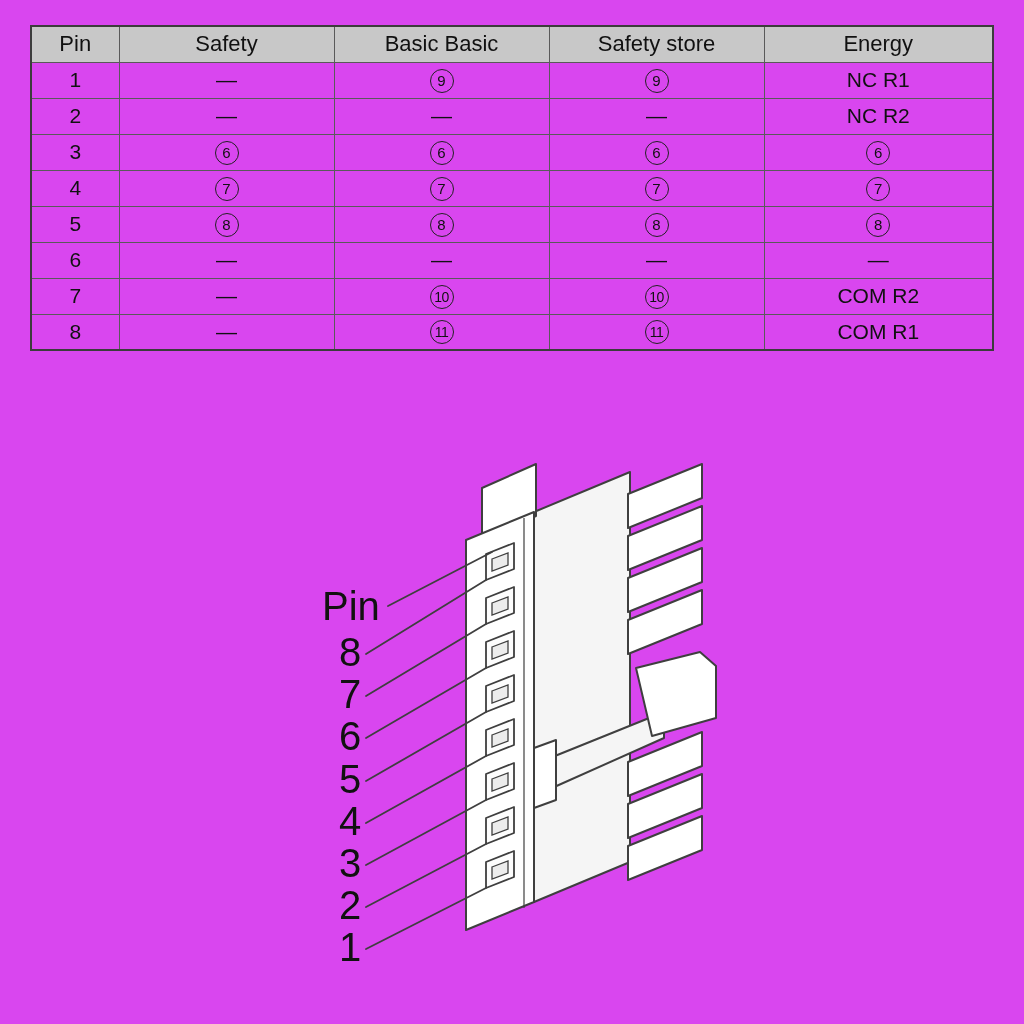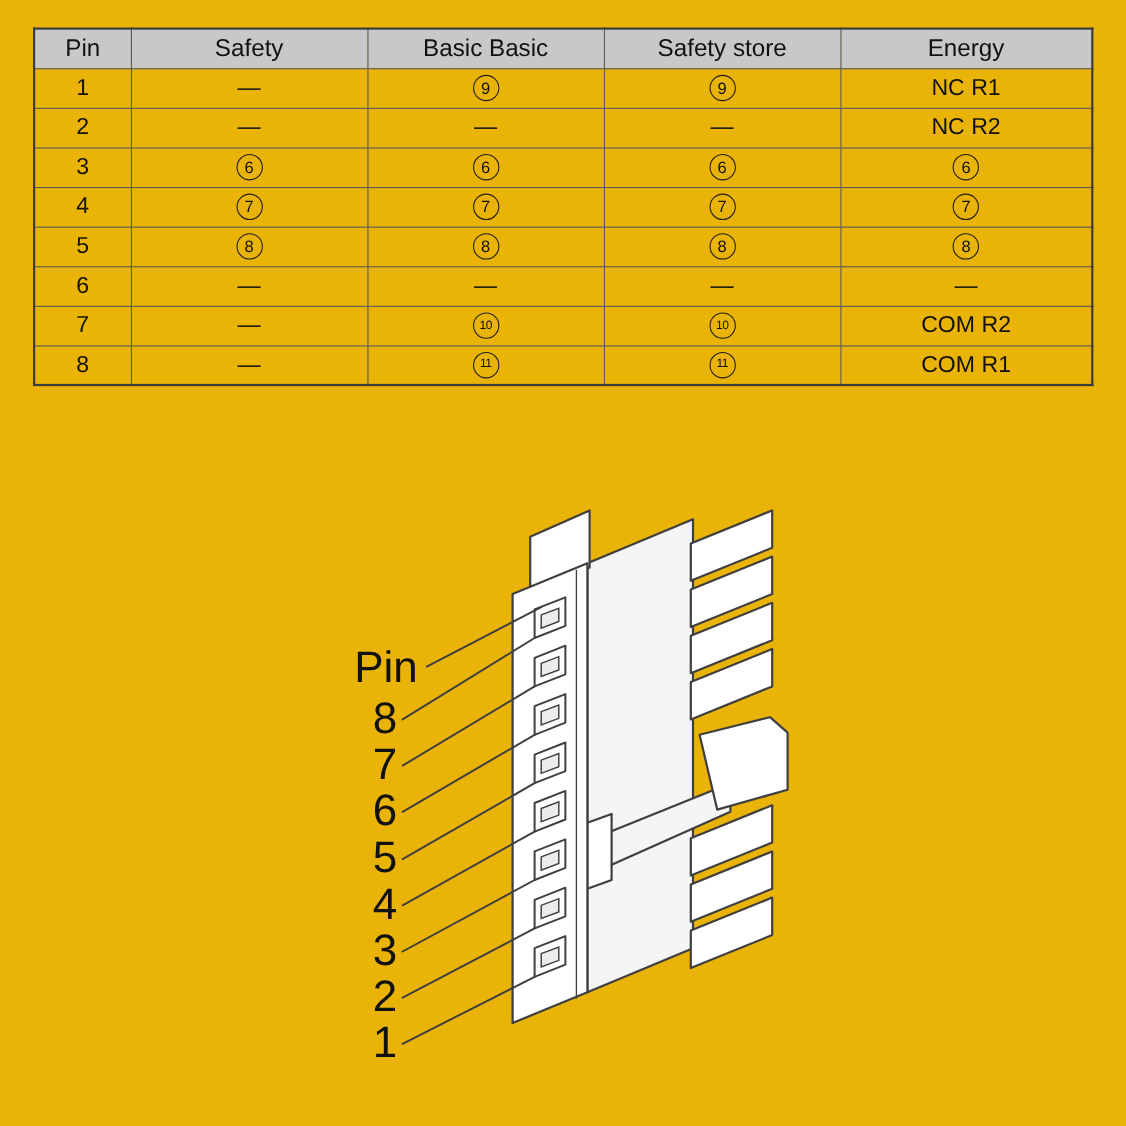--- a/index.html
+++ b/index.html
@@ -6,21 +6,21 @@
   html, body {
     margin: 0; padding: 0;
     width: 1024px; height: 1024px;
     background: #ffffff;
     font-family: "Liberation Sans", sans-serif;
     color: #111;
   }
   .page {
     position: relative;
     width: 1024px; height: 1024px;
-    background: #eab308;
+    background: #d946ef;
     overflow: hidden;
   }
 
   
   table.pin-table {
     position: absolute;
     left: 30px; top: 25px;
     width: 962px;
     border-collapse: collapse;
     table-layout: fixed;
@@ -43,21 +43,21 @@
     display: inline-flex;
     align-items: center;
     justify-content: center;
     width: 24px; height: 24px;
     border: 1.5px solid #222;
     border-radius: 50%;
     font-size: 15px;
     line-height: 1;
     vertical-align: middle;
   }
-  .circ.two { font-size: 11px; letter-spacing: -0.5px; }
+  .circ.two { font-size: 14px; letter-spacing: -0.5px; }
 
   
   svg.diagram { position: absolute; left: 0; top: 430px; }
   .part {
     fill: #ffffff;
     stroke: #3f3f3f;
     stroke-width: 2;
     stroke-linejoin: round;
   }
   .part.shade { fill: #f5f5f5; }

